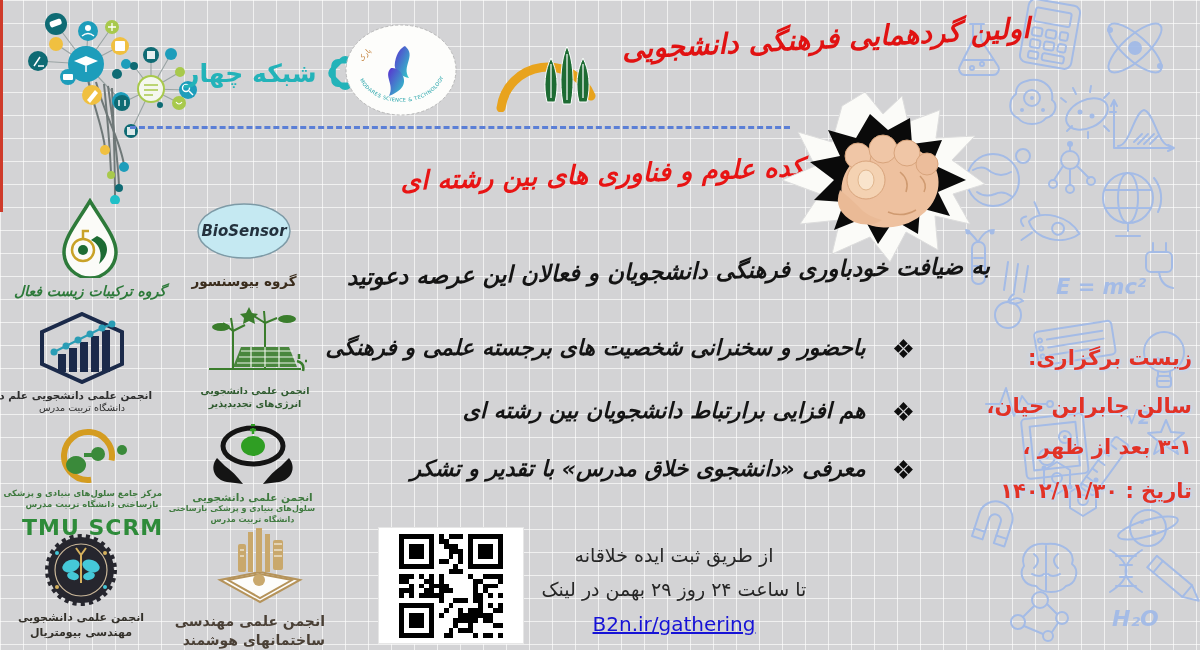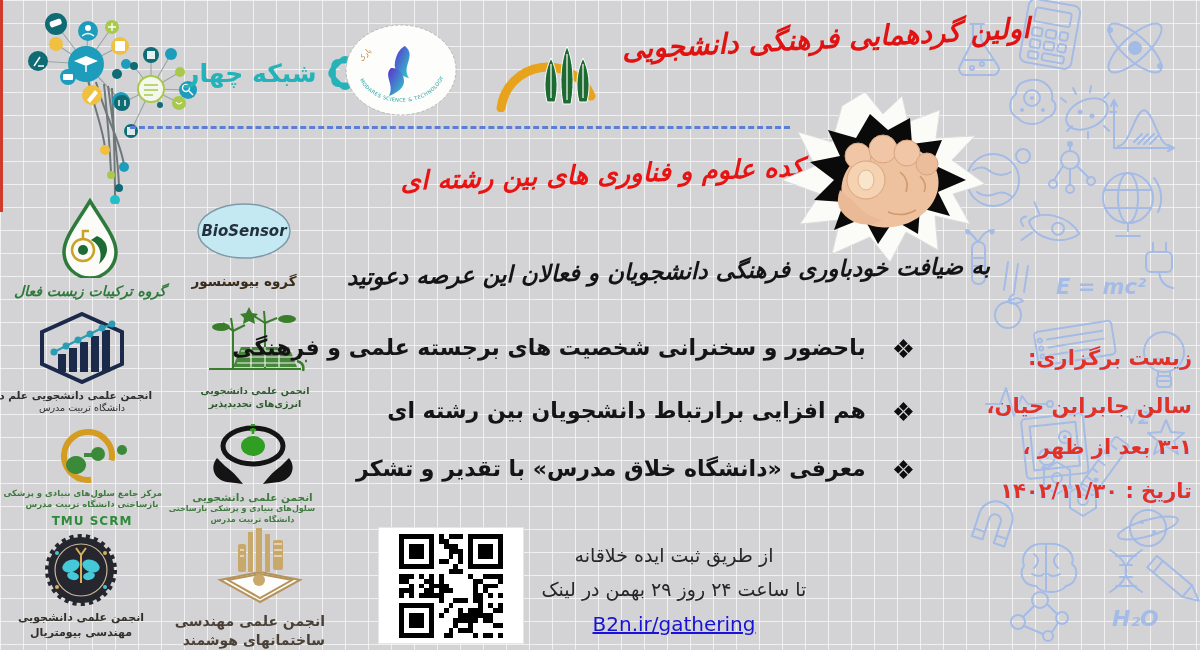--- a/index.html
+++ b/index.html
@@ -32,21 +32,21 @@
   }
   .invitation{
     left:390px;top:258px;width:600px;text-align:center;z-index:3;
     color:#141414;font-size:23px;font-weight:bold;font-style:italic;
     white-space:nowrap;transform:rotate(-1deg);direction:rtl;
   }
   .bullets{left:385px;top:334px;width:530px;z-index:3;direction:rtl;}
   .bullet-row{display:flex;align-items:flex-start;gap:26px;margin-bottom:34px;}
   .bullet-marker{font-size:26px;color:#0d0d0d;line-height:1;margin-top:2px;font-style:normal;}
   .bullet-text{
-    color:#141414;font-size:22px;font-weight:bold;
+    color:#141414;font-size:22px;font-weight:bold;font-style:italic;
     white-space:nowrap;line-height:1.3;
   }
   .info-panel{left:980px;top:346px;width:212px;z-index:3;direction:rtl;text-align:right;padding-right:4px;}
   .info-line{
     color:#e23226;font-size:21px;font-weight:bold;letter-spacing:.5px;
     text-shadow:0 0 2px #cfe0f8,0 0 5px #c3d6f4,1px 1px 1px #bcd2f0;
     white-space:nowrap;
   }
   .qr-box{left:378px;top:527px;width:146px;height:117px;background:#ffffff;z-index:3;
     display:flex;align-items:center;justify-content:center;box-shadow:0 0 0 1px #e6e6e6 inset;}
@@ -57,21 +57,21 @@
   .ch4{left:185px;top:42px;width:180px;height:62px;z-index:2;display:flex;align-items:center;gap:8px;flex-direction:row;}
   .ch4-text{color:#23b3b9;font-size:25px;font-weight:bold;white-space:nowrap;direction:rtl;}
   .logo-block{z-index:2;text-align:center;}
   .cap{white-space:nowrap;line-height:1.35;}
   .cap-bioactive{color:#2d7a3a;font-size:14px;font-weight:bold;font-style:italic;}
   .cap-biosensor{color:#3a2c1c;font-size:13.5px;font-weight:bold;margin-top:8px;}
   .cap-ds1{color:#2e2e2e;font-size:10.5px;font-weight:bold;}
   .cap-ds2{color:#2e2e2e;font-size:9.5px;}
   .cap-ren{color:#2f5b2f;font-size:9.5px;font-weight:bold;}
   .cap-scrm{color:#3f7a3f;font-size:8.5px;font-weight:bold;}
-  .cap-scrm-acr{color:#2e8b3a;font-size:12px;font-weight:bold;letter-spacing:1px;margin-top:2px;}
+  .cap-scrm-acr{color:#2e8b3a;font-size:22px;font-weight:bold;letter-spacing:1px;margin-top:2px;}
   .cap-stem1{color:#3f7a3f;font-size:10.5px;font-weight:bold;}
   .cap-stem2{color:#3f7a3f;font-size:8px;font-weight:bold;}
   .cap-biomat{color:#33302a;font-size:11px;font-weight:bold;}
   .cap-smart{color:#4a4036;font-size:14px;font-weight:bold;}
 </style>
 </head>
 <body>
 
 <div class="poster">
 
@@ -360,21 +360,21 @@
     <div class="bullet-row">
       <span class="bullet-marker">❖</span>
       <span class="bullet-text">باحضور و سخنرانی شخصیت های برجسته علمی و فرهنگی</span>
     </div>
     <div class="bullet-row" style="margin-bottom:30px;">
       <span class="bullet-marker">❖</span>
       <span class="bullet-text">هم افزایی برارتباط دانشجویان بین رشته ای</span>
     </div>
     <div class="bullet-row">
       <span class="bullet-marker">❖</span>
-      <span class="bullet-text">معرفی «دانشگاه خلاق مدرس» با تقدیر و تشکر</span>
+      <span class="bullet-text">معرفی «دانشجوی خلاق مدرس» با تقدیر و تشکر</span>
     </div>
   </div>
 
   <div class="abs info-panel">
     <div class="info-line" style="margin-bottom:24px;">زیست برگزاری:</div>
     <div class="info-line" style="margin-bottom:17px;">سالن جابرابن حیان،</div>
     <div class="info-line" style="margin-bottom:20px;">۳-۱ بعد از ظهر ،</div>
     <div class="info-line">تاریخ : ۱۴۰۲/۱۱/۳۰</div>
   </div>
 

